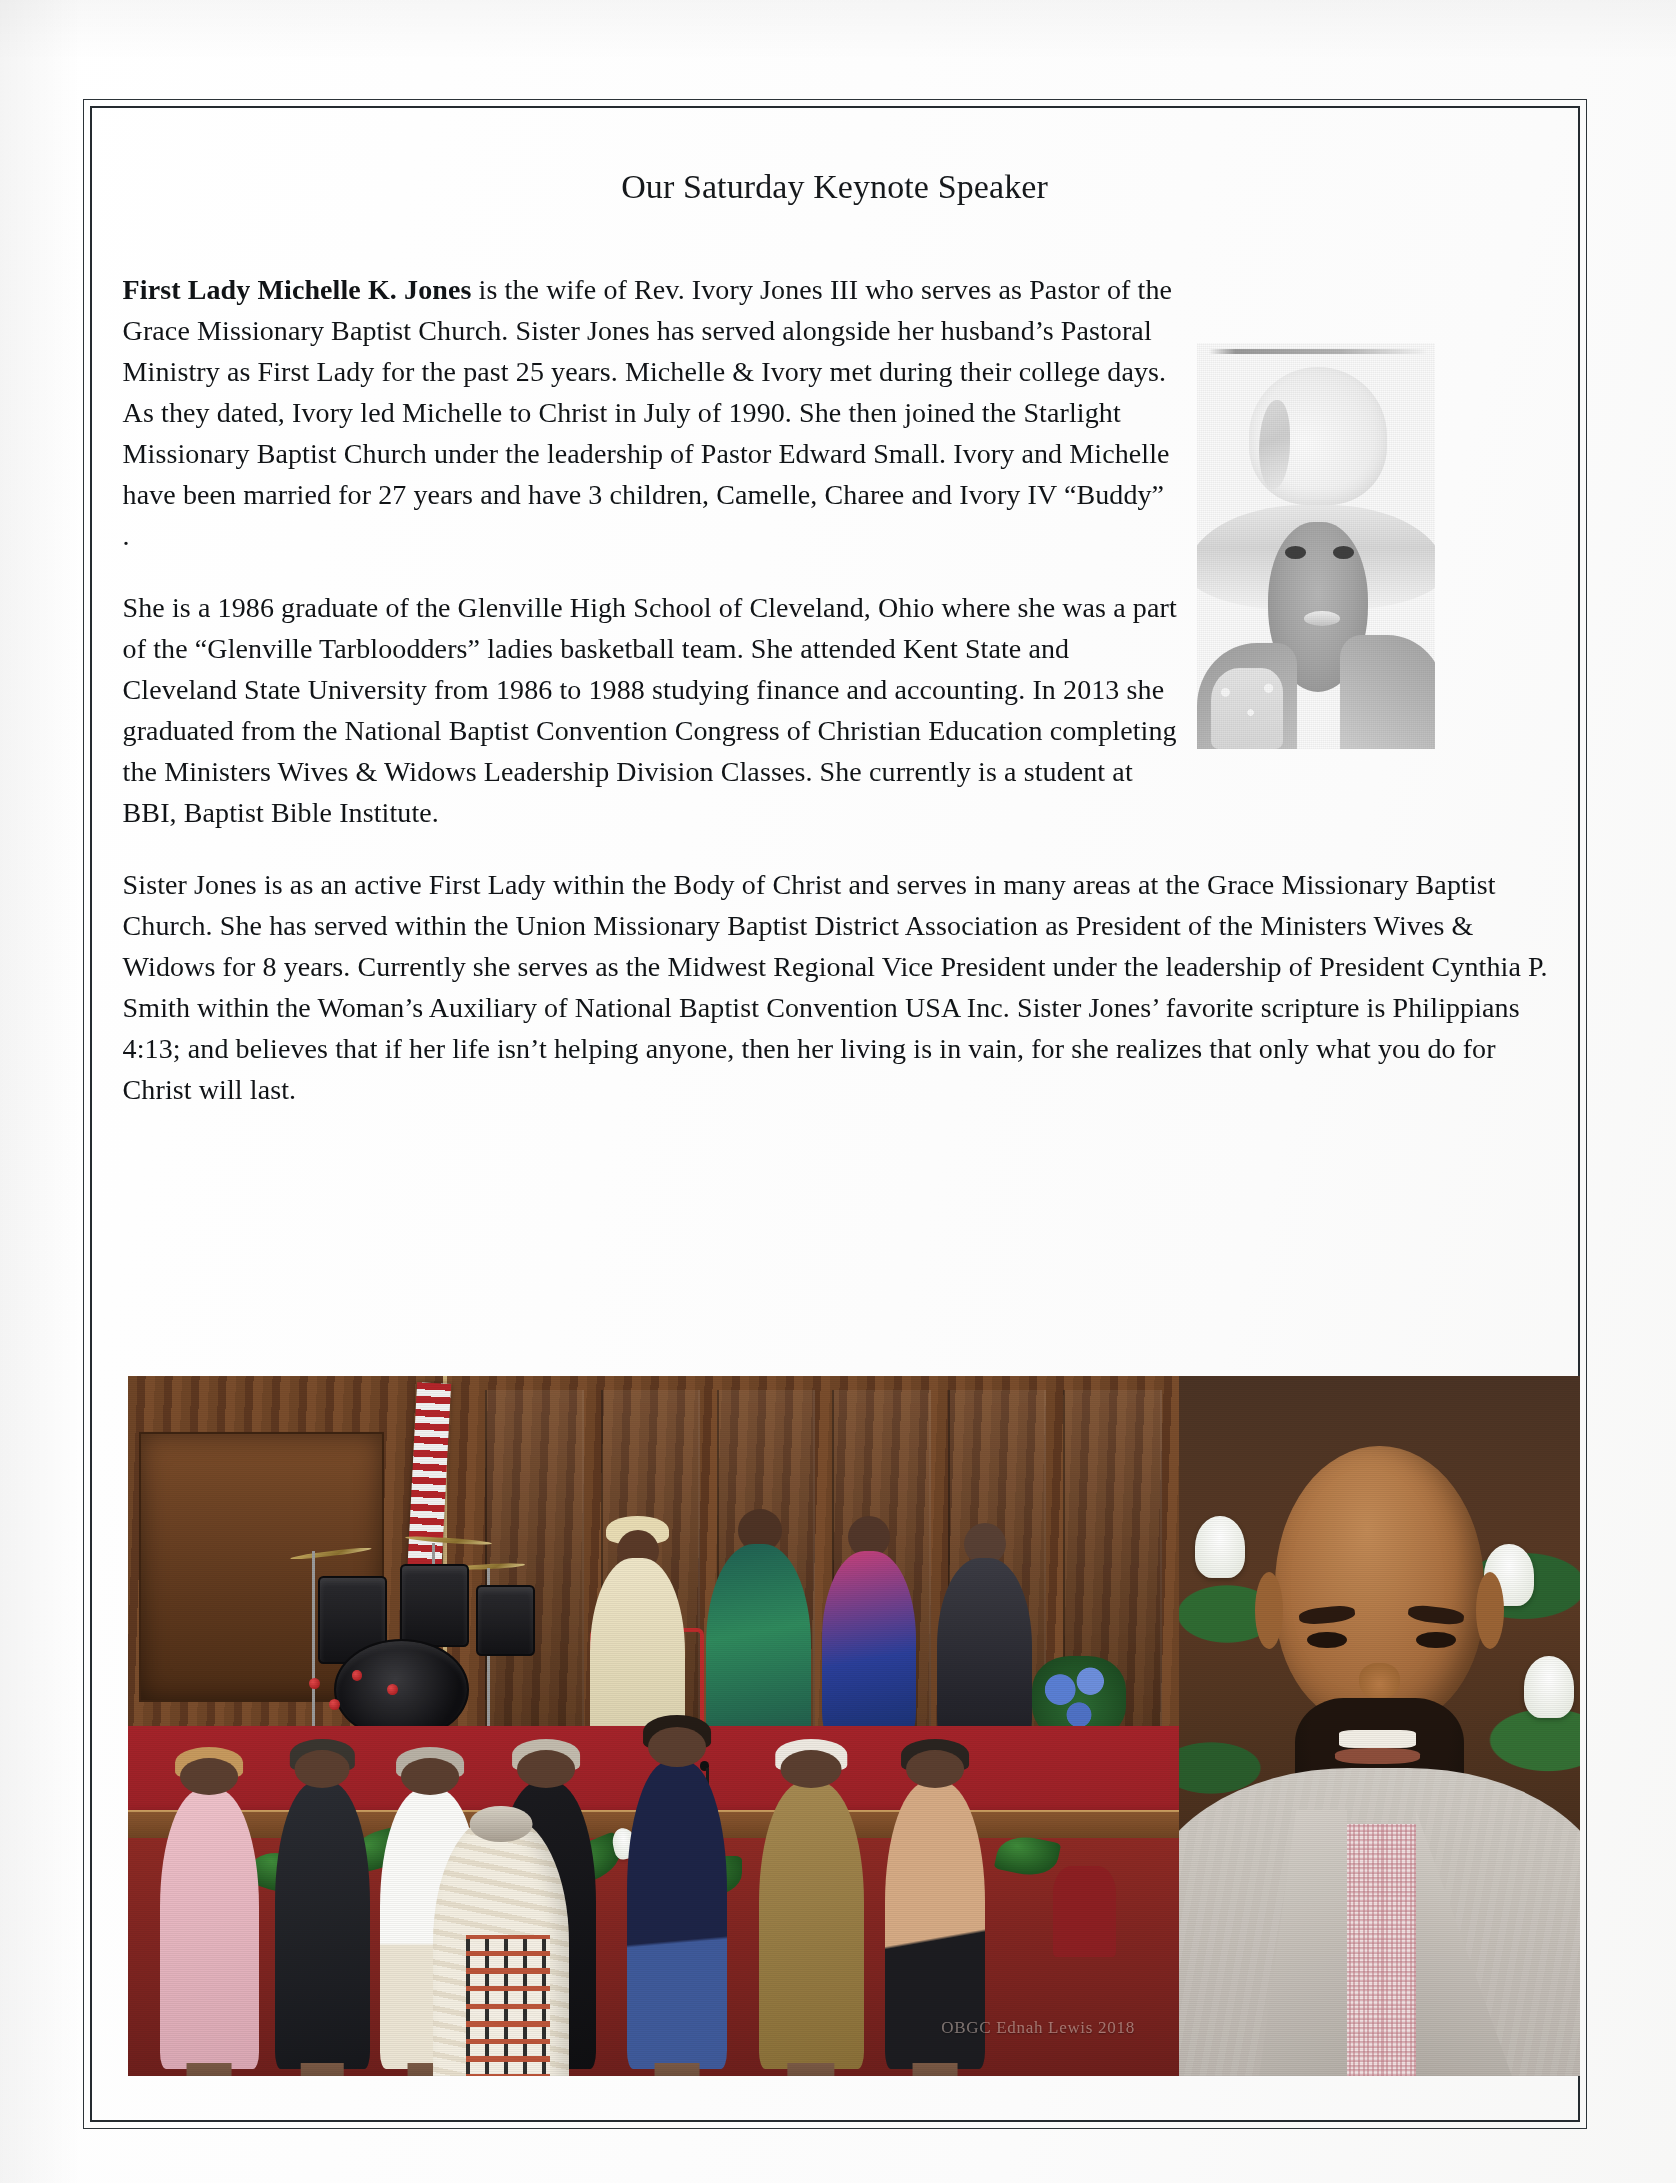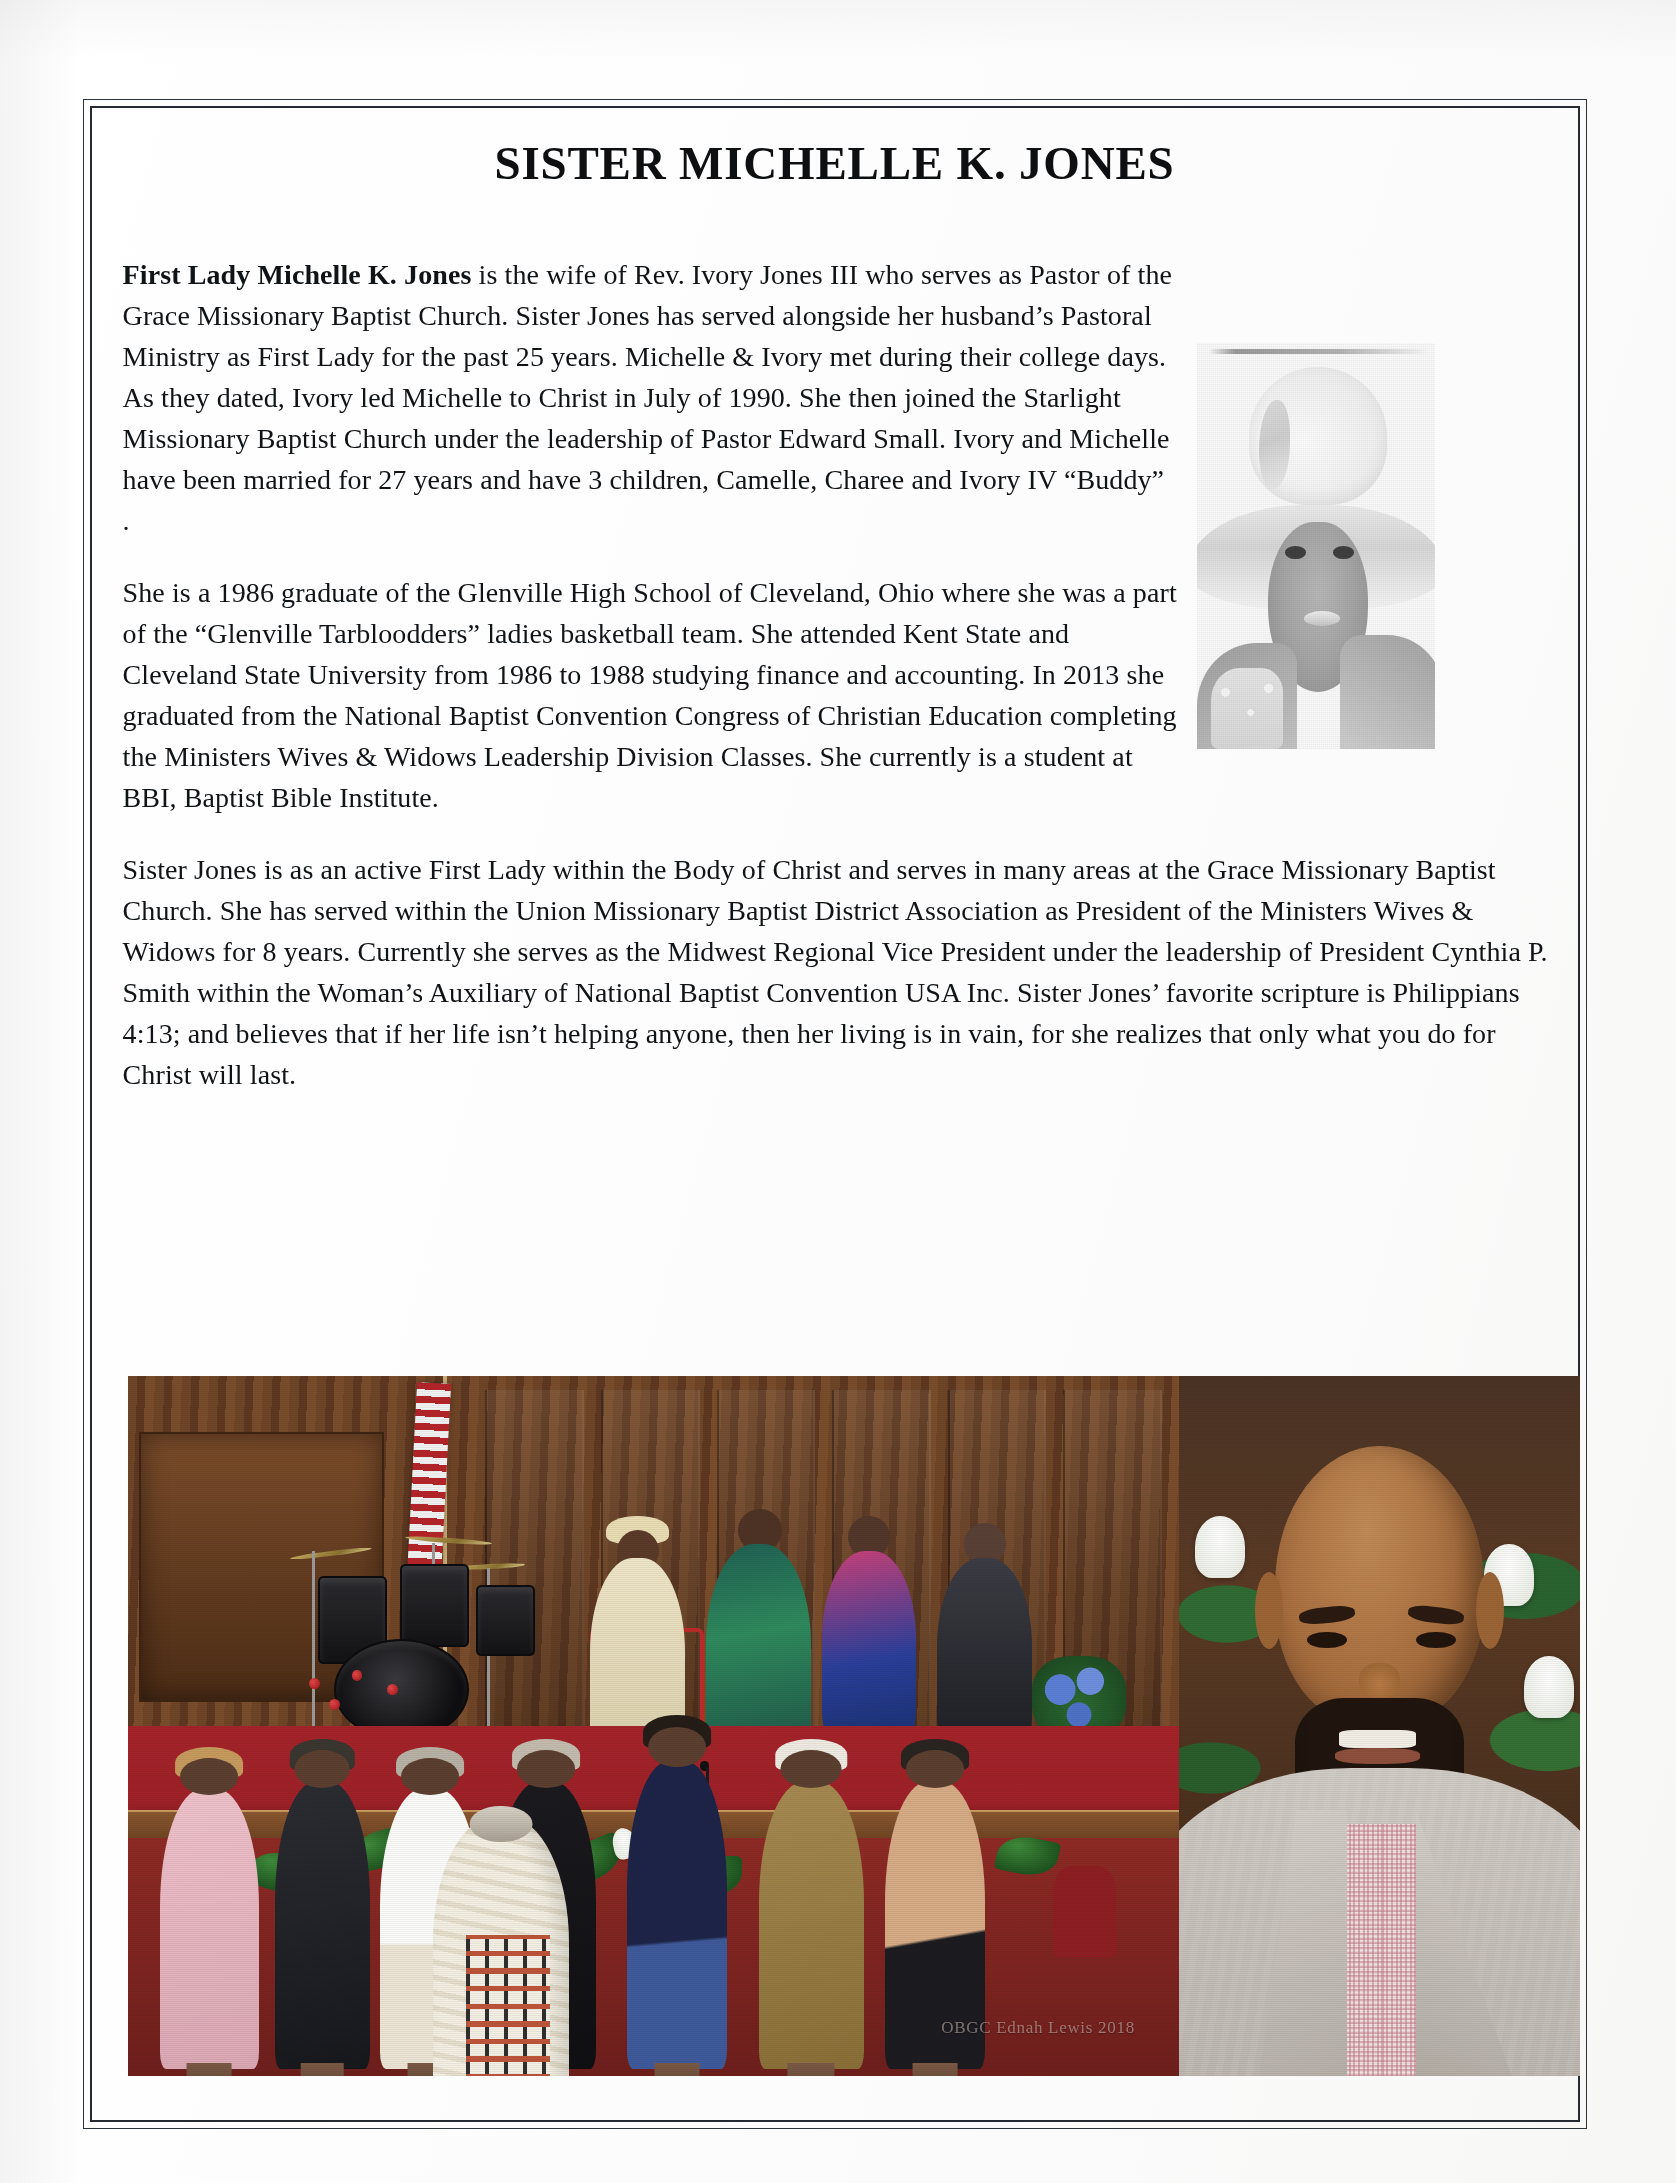--- a/index.html
+++ b/index.html
@@ -610,22 +610,22 @@
 <div class="scan-page">
 
   <div class="scan-shade-top"></div>
   <div class="scan-shade-left"></div>
 
   <div class="border-outer"></div>
   <div class="border-inner"></div>
 
   <div class="content">
 
-
-    <div class="headline">SISTER MICHELLE K. JONES</div>
+    <div class="kicker">Our Saturday Keynote Speaker</div>
+
 
     <div class="body-wrap">
 
       <p class="para narrow"><b>First Lady Michelle K. Jones</b><span> is the wife of Rev. Ivory Jones III who serves as Pastor of the Grace Missionary Baptist Church. Sister Jones has served alongside her husband’s Pastoral Ministry as First Lady for the past 25 years. Michelle &amp; Ivory met during their college days. As they dated, Ivory led Michelle to Christ in July of 1990. She then joined the Starlight Missionary Baptist Church under the leadership of Pastor Edward Small.  Ivory and Michelle have been married for 27 years and have 3 children, Camelle, Charee and Ivory IV “Buddy” .</span></p>
 
       <p class="para narrow">She is a 1986 graduate of the Glenville High School of Cleveland, Ohio where she was a part of the “Glenville Tarbloodders” ladies basketball team. She attended Kent State and Cleveland State University from 1986 to 1988 studying finance and accounting. In 2013 she graduated from the National Baptist Convention Congress of Christian Education completing the Ministers Wives &amp; Widows Leadership Division Classes. She currently is a student at BBI, Baptist Bible Institute.</p>
 
       <p class="para wide">Sister Jones is as an active First Lady within the Body of Christ and serves in many areas at the Grace Missionary Baptist Church.  She has served within the Union Missionary Baptist District Association as President of the Ministers Wives &amp; Widows for 8 years. Currently she serves as the Midwest Regional Vice President under the leadership of President Cynthia P. Smith within the Woman’s Auxiliary of National Baptist Convention USA Inc. Sister Jones’ favorite scripture is Philippians 4:13; and believes that if her life isn’t helping anyone, then her living is in vain, for she realizes that only what you do for Christ will last.</p>
     </div>
   </div>

